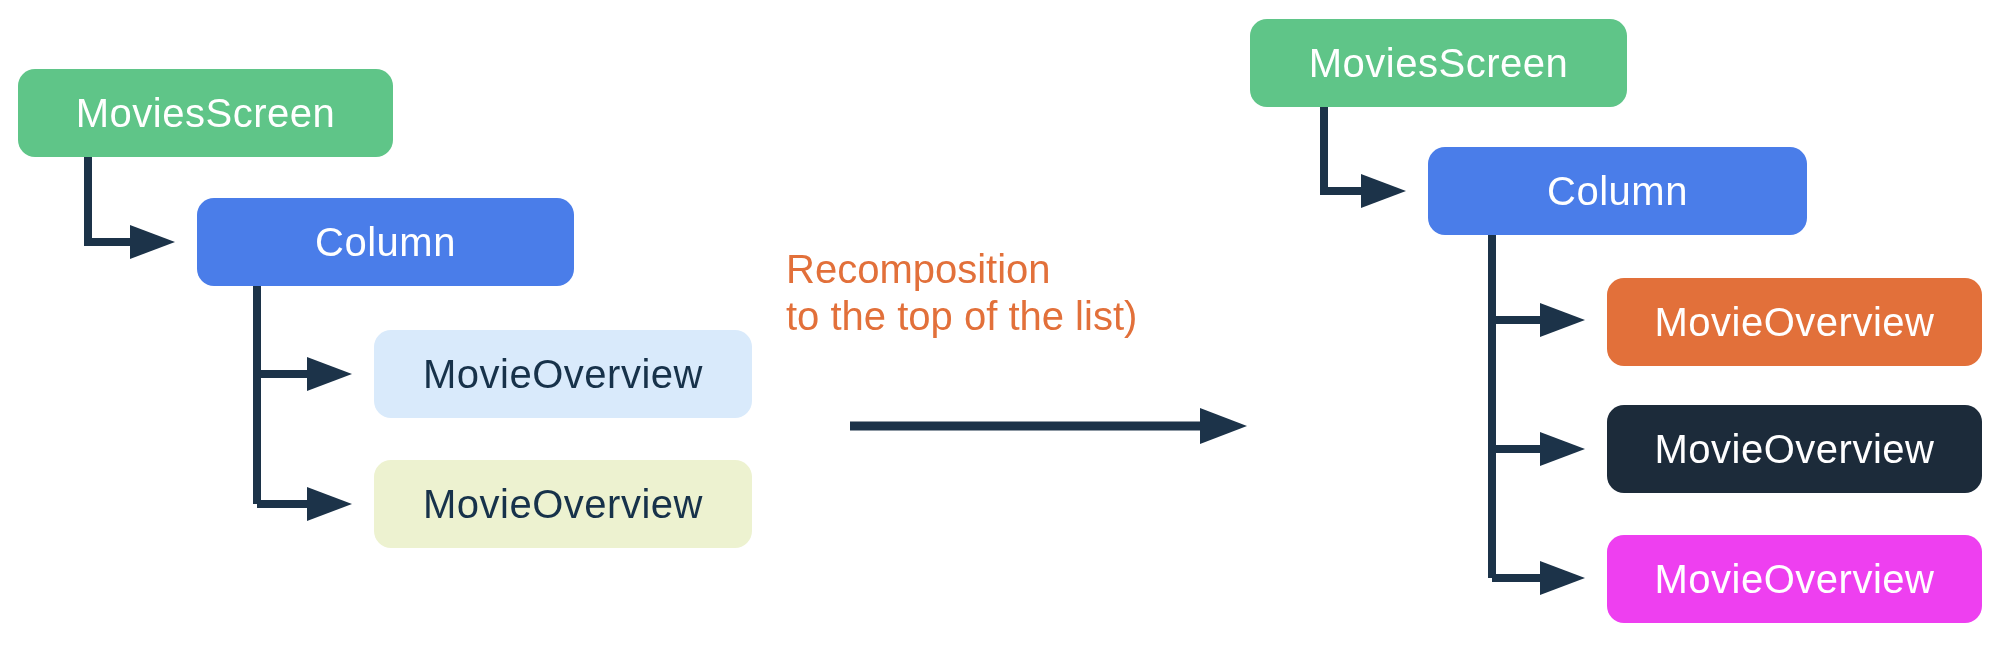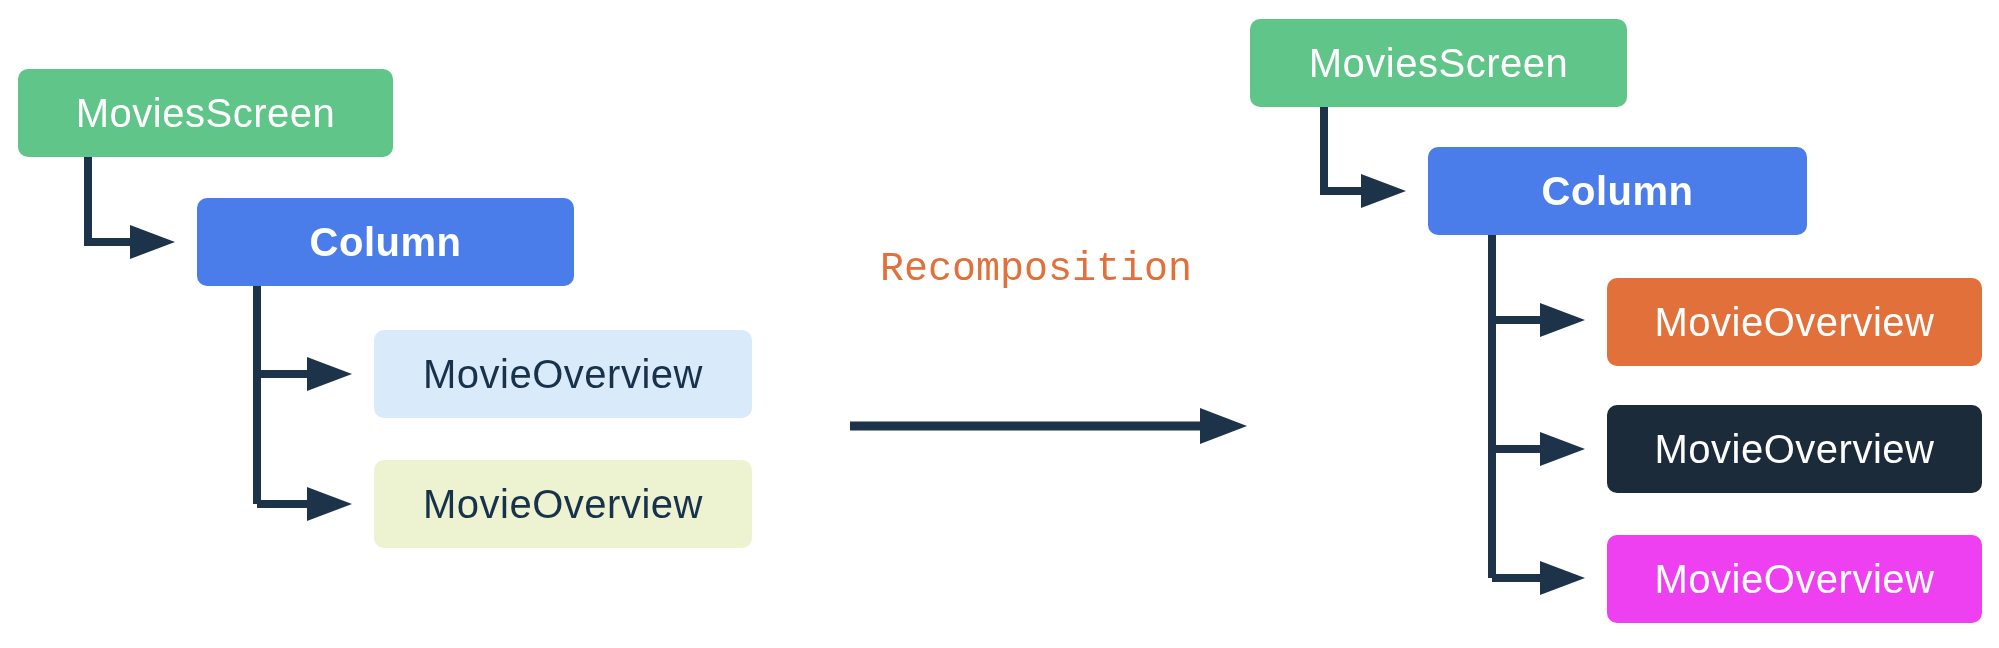--- a/index.html
+++ b/index.html
@@ -11,48 +11,48 @@
   html,body { margin:0; padding:0; background:var(--background); }
   .canvas {
     position:relative; width:1999px; height:648px; overflow:hidden;
     background:var(--background);
     font-family:"Liberation Sans", sans-serif;
   }
   .connectors { position:absolute; left:0; top:0; width:1999px; height:648px; }
   .connectors .shaft { stroke:var(--line); fill:none; }
   .connectors .head  { fill:var(--line); stroke:none; }
   .node {
-    position:absolute; height:88px; border-radius:10px;
+    position:absolute; height:88px; border-radius:17px;
     display:flex; align-items:center; justify-content:center;
     font-size:40px; letter-spacing:0.5px; white-space:nowrap;
   }
   .node.green        { background:var(--green);        color:var(--text-on-dark); }
-  .node.blue         { background:var(--blue);         color:var(--text-on-dark);font-weight:bold; }
+  .node.blue         { background:var(--blue);         color:var(--text-on-dark); }
   .node.light_blue   { background:var(--light-blue);   color:var(--text-on-light); }
   .node.light_yellow { background:var(--light-yellow); color:var(--text-on-light); }
   .node.orange       { background:var(--orange);       color:var(--text-on-dark); }
   .node.dark_navy    { background:var(--dark-navy);    color:var(--text-on-dark); }
   .node.magenta      { background:var(--magenta);      color:var(--text-on-dark); }
 
   
   .l-root   { left:18px;   top:69px;  width:375px; }
   .l-column { left:197px;  top:198px; width:377px; }
   .l-child1 { left:374px;  top:330px; width:378px; }
   .l-child2 { left:374px;  top:460px; width:378px; }
   
   .r-root   { left:1250px; top:19px;  width:377px; }
   .r-column { left:1428px; top:147px; width:379px; }
   .r-child1 { left:1607px; top:278px; width:375px; }
   .r-child2 { left:1607px; top:405px; width:375px; }
   .r-child3 { left:1607px; top:535px; width:375px; }
 
   .caption {
     position:absolute; left:786px; top:246px; width:500px;
-    text-align:center; color:var(--caption-orange);
-    font-size:40px; font-weight:500; line-height:47px;font-family:Liberation Mono, monospace;
+    text-align:left; color:var(--caption-orange);
+    font-size:40px; font-weight:500; line-height:47px;
   }
 </style>
 </head>
 <body>
 
 <div class="canvas">
 
   <svg class="connectors" viewBox="0 0 1999 648" xmlns="http://www.w3.org/2000/svg">
 
     <g>
@@ -89,20 +89,21 @@
     </g>
   </svg>
 
   <div class="node green l-root">MoviesScreen</div>
   <div class="node blue l-column">Column</div>
   <div class="node light_blue l-child1">MovieOverview</div>
   <div class="node light_yellow l-child2">MovieOverview</div>
 
   <div class="caption">
     <div>Recomposition</div>
+    <div>to the top of the list)</div>
   </div>
 
   <div class="node green r-root">MoviesScreen</div>
   <div class="node blue r-column">Column</div>
   <div class="node orange r-child1">MovieOverview</div>
   <div class="node dark_navy r-child2">MovieOverview</div>
   <div class="node magenta r-child3">MovieOverview</div>
 
 </div>
 

